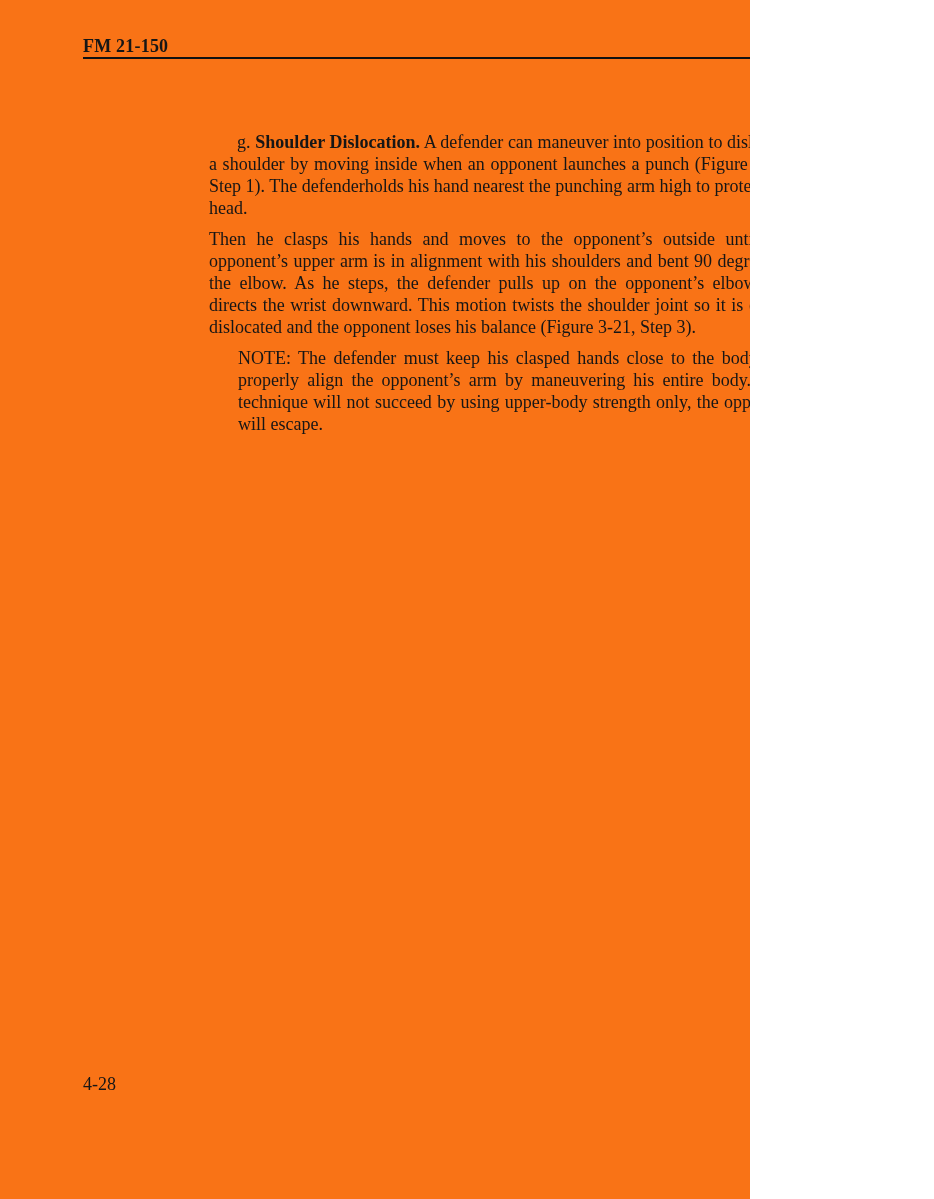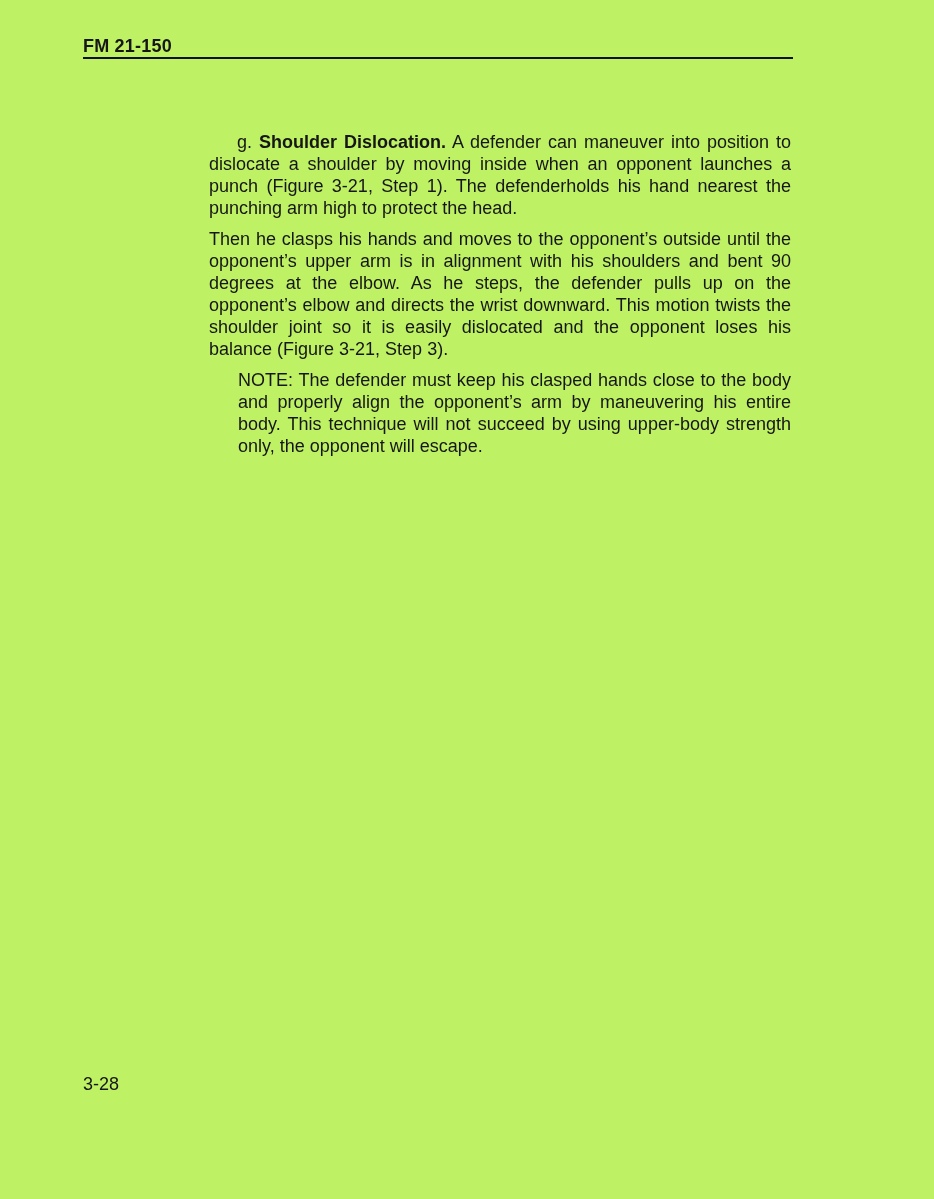--- a/index.html
+++ b/index.html
@@ -2,25 +2,25 @@
 <html><head>
 <meta charset="utf-8">
 <style>
   html, body {
     margin: 0;
     padding: 0;
     background: #ffffff;
   }
   .page {
     position: relative;
-    width: 934px;
+    width: 750px;
     height: 1199px;
-    background: #bef264;
+    background: #f97316;
     overflow: hidden;
-    font-family: Liberation Sans, sans-serif;
+    font-family: Liberation Serif, serif;
     color: #161616;
   }
   
   .doc-id {
     position: absolute;
     left: 83px;
     top: 36px;
     font-size: 18px;
     font-weight: bold;
     letter-spacing: 0.2px;
@@ -79,15 +79,15 @@
 
     <p class="para indent-first"><span>g.</span> <span class="heading-bold">Shoulder Dislocation.</span> <span>A defender can maneuver into position to dislocate a shoulder by moving inside when an opponent launches a punch (Figure 3-21, Step 1). The defenderholds his hand nearest the punching arm high to protect the head.</span></p>
 
 
     <p class="para">Then he clasps his hands and moves to the opponent’s outside until the opponent’s upper arm is in alignment with his shoulders and bent 90 degrees at the elbow. As he steps, the defender pulls up on the opponent’s elbow and directs the wrist downward. This motion twists the shoulder joint so it is easily dislocated and the opponent loses his balance (Figure 3-21, Step 3).</p>
 
     <p class="para note">NOTE: The defender must keep his clasped hands close to the body and properly align the opponent’s arm by maneuvering his entire body. This technique will not succeed by using upper-body strength only, the opponent will escape.</p>
 
   </div>
 
-  <div class="page-number">3-28</div>
+  <div class="page-number">4-28</div>
 
 </div>
 
 </body></html>

